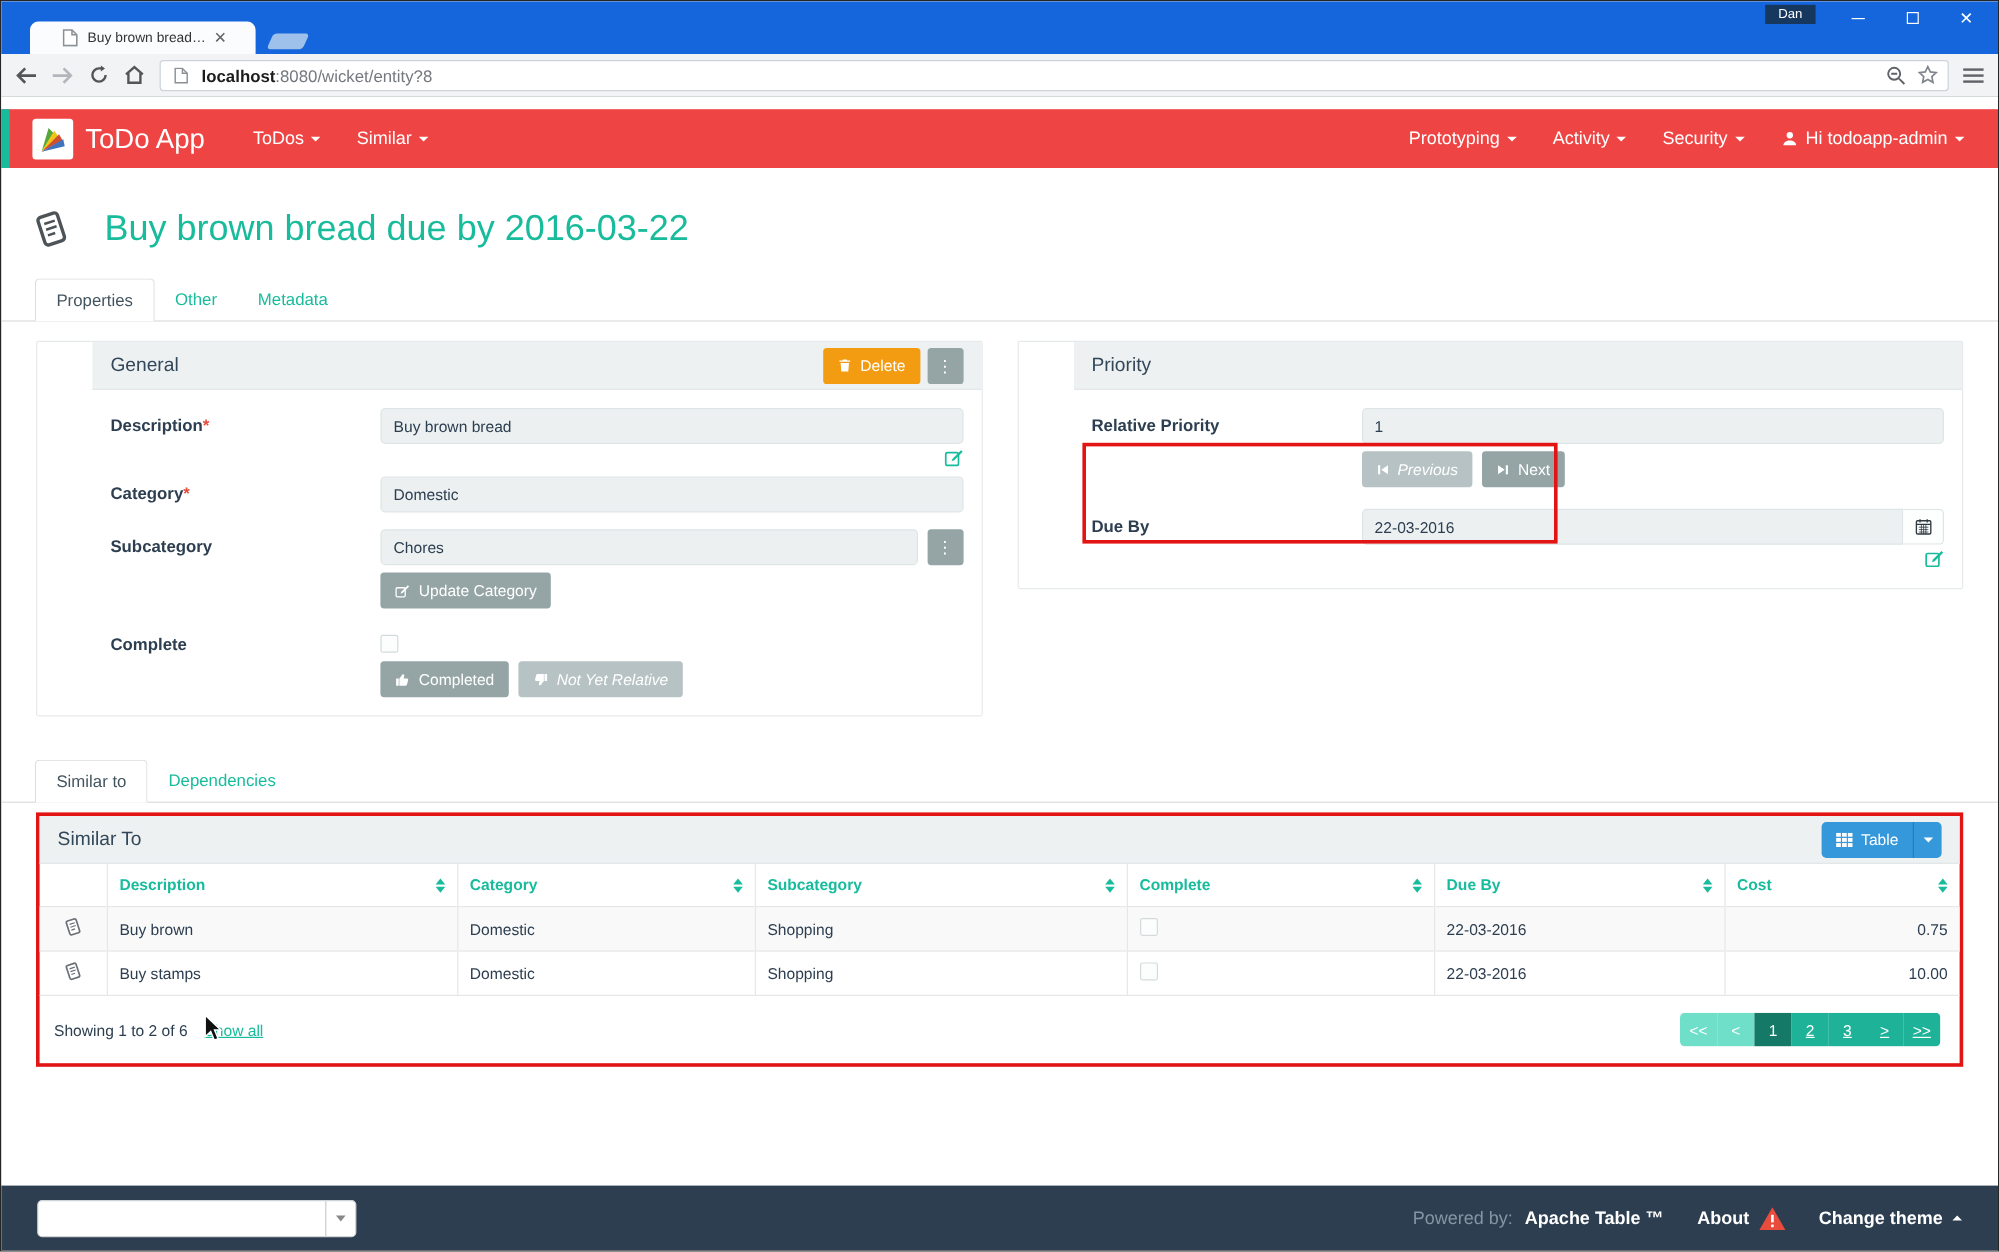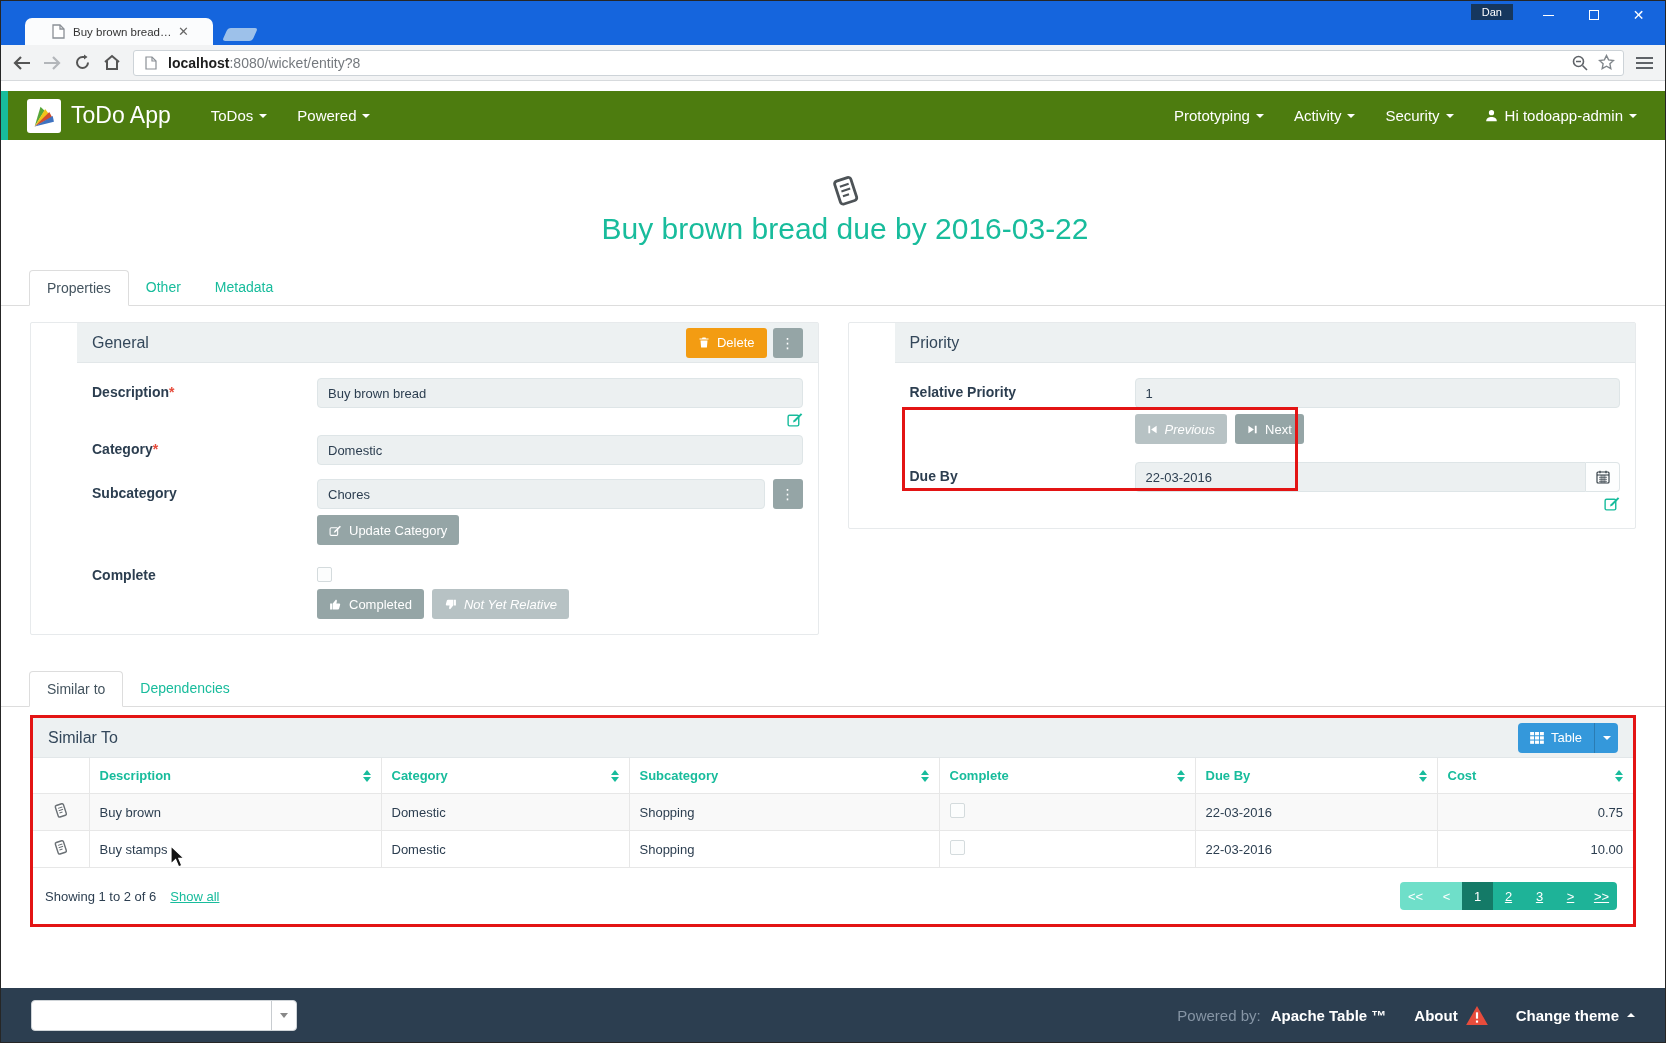--- a/index.html
+++ b/index.html
@@ -29,37 +29,37 @@
   .omnibox { flex:1; height:26px; background:#fff; border:1px solid #cdd3d8; border-radius:3px;
              display:flex; align-items:center; gap:8px; padding:0 8px; font-size:14px; }
   .url-host { color:#1d1d1d; font-weight:700; }
   .url-rest { color:#75797e; }
   .omni-spacer { flex:1; }
   .hamburger { display:flex; flex-direction:column; gap:3px; }
   .hamburger i { width:17px; height:0; border-top:2.5px solid #5f6368; display:block; }
 
   
   .page-gap { height:10px; background:#fff; }
-  .navbar { position:relative; height:49px; background:#4d7c0f; display:flex; align-items:center;
+  .navbar { position:relative; height:49px; background:#ef4444; display:flex; align-items:center;
             padding-left:26px; color:#fff; }
   .teal-strip { position:absolute; left:0; top:0; width:7px; height:100%; background:#18bc9c; }
   .brand { display:flex; align-items:center; gap:10px; }
   .brand-logo { width:34px; height:34px; background:#fff; border-radius:3px; display:grid; place-items:center; }
   .brand-name { font-size:23px; color:#fff; }
   .nav-menu { display:flex; align-items:center; gap:6px; font-size:15px; color:#fff; cursor:default; }
   .nav-left { display:flex; gap:30px; margin-left:40px; }
   .nav-right { margin-left:auto; display:flex; gap:30px; align-items:center; padding-right:28px; }
   .caret-dn { width:0; height:0; border-left:4px solid transparent; border-right:4px solid transparent;
               border-top:4px solid #fff; display:inline-block; }
   .caret-up { width:0; height:0; border-left:4px solid transparent; border-right:4px solid transparent;
               border-bottom:4px solid #fff; display:inline-block; }
 
   
-  .page-title { margin:34px 0 0 24px; display:flex; align-items:center; gap:4px;
-                color:#18bc9c; font-size:30px; font-weight:400;flex-direction:column; }
+  .page-title { margin:34px 0 0 24px; display:flex; align-items:center; gap:28px;
+                color:#18bc9c; font-size:30px; font-weight:400; }
   .tabs { display:flex; margin-top:24px; padding-left:28px; border-bottom:1px solid #ddd; }
   .tabs.second { margin-top:36px; }
   .tab-item { padding:9px 17px; font-size:14px; color:#18bc9c; margin-bottom:-1px; cursor:default; }
   .tab-item.active { color:#44545f; background:#fff; border:1px solid #ddd; border-bottom-color:#fff;
                      border-radius:4px 4px 0 0; }
 
   .panels { display:flex; gap:29px; margin:16px 29px 0; align-items:flex-start; }
   .panel { flex:1; border:1px solid #e7eaec; border-radius:2px; background:#fff;padding-left:46px; }
   .panel-header { height:40px; background:#edf1f2; border-bottom:1px solid #e2e7e9;
                   display:flex; align-items:center; padding:0 15px; font-size:16px; color:#33475a; }
@@ -236,21 +236,21 @@
         </svg>
       </span>
       <span class="brand-name">ToDo App</span>
     </div>
     <div class="nav-left">
       <span class="nav-menu">
           <span>ToDos</span>
           <i class="caret-dn"></i>
         </span>
       <span class="nav-menu">
-          <span>Powered</span>
+          <span>Similar</span>
           <i class="caret-dn"></i>
         </span>
     </div>
     <div class="nav-right">
       <span class="nav-menu">
           <span>Prototyping</span>
           <i class="caret-dn"></i>
         </span>
       <span class="nav-menu">
           <span>Activity</span>

